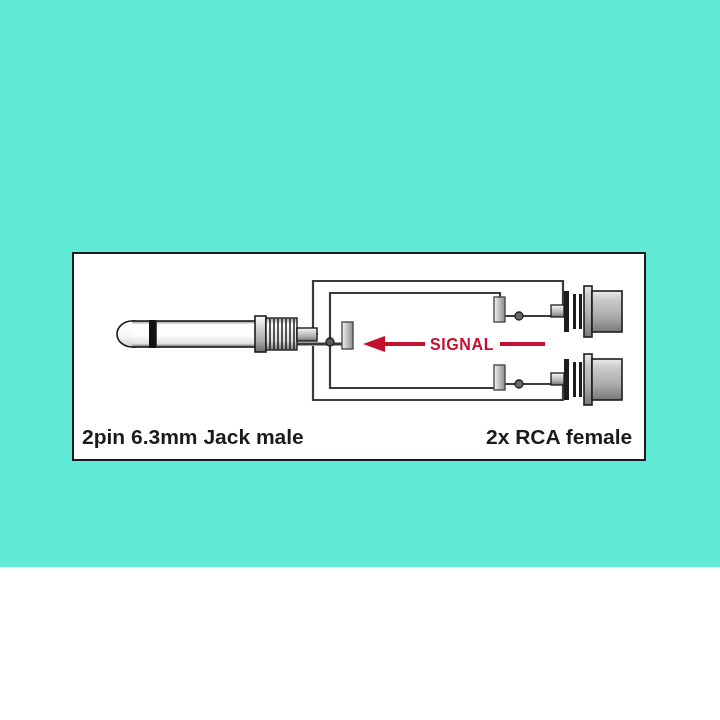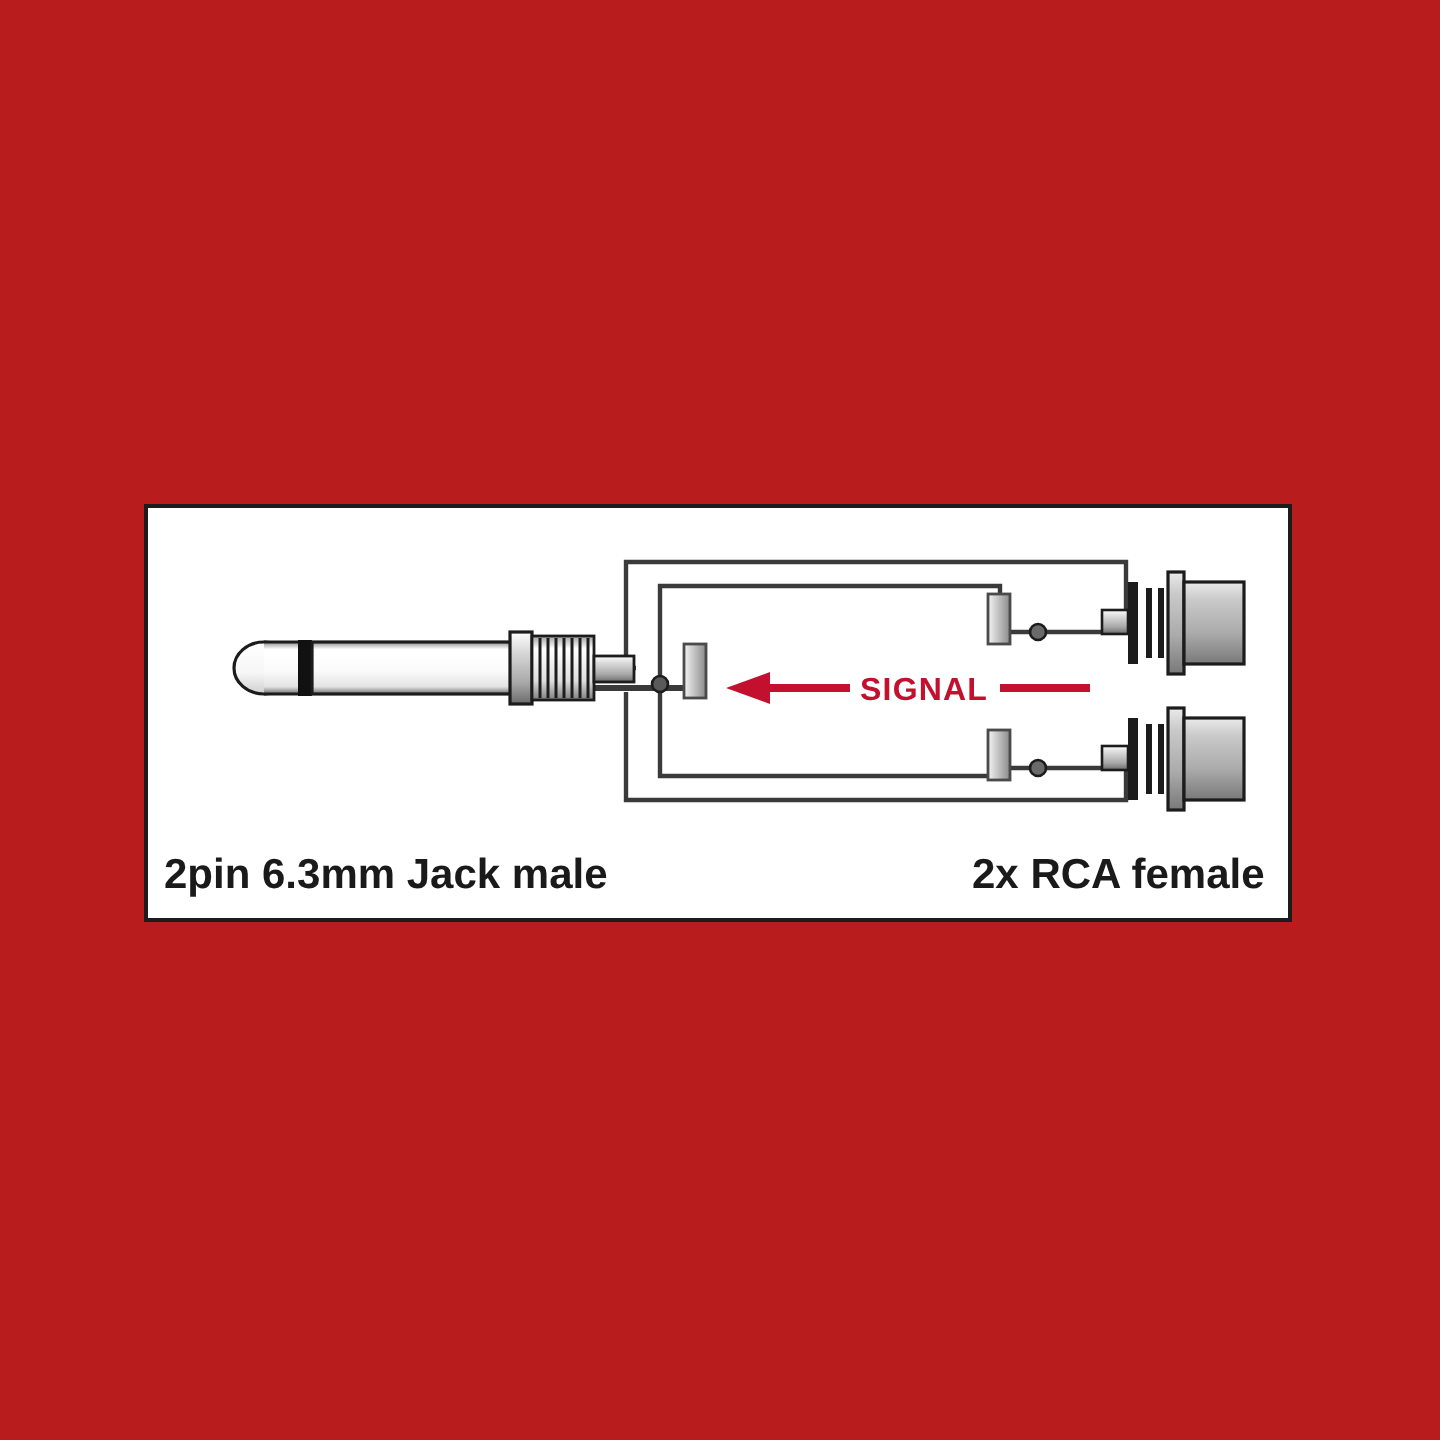--- a/index.html
+++ b/index.html
@@ -10,22 +10,22 @@
   }
   body {
     width: 720px;
     height: 720px;
     font-family: "Liberation Sans", sans-serif;
     overflow: hidden;
   }
   #stage {
     position: relative;
     width: 720px;
-    height: 720px;
-    background: #b91c1c;
+    height: 567px;
+    background: #5eead4;
   }
   #diagram-svg {
     position: absolute;
     left: 0;
     top: 0;
     display: block;
   }
   .cap-label {
     font-family: "Liberation Sans", sans-serif;
     font-size: 21px;

